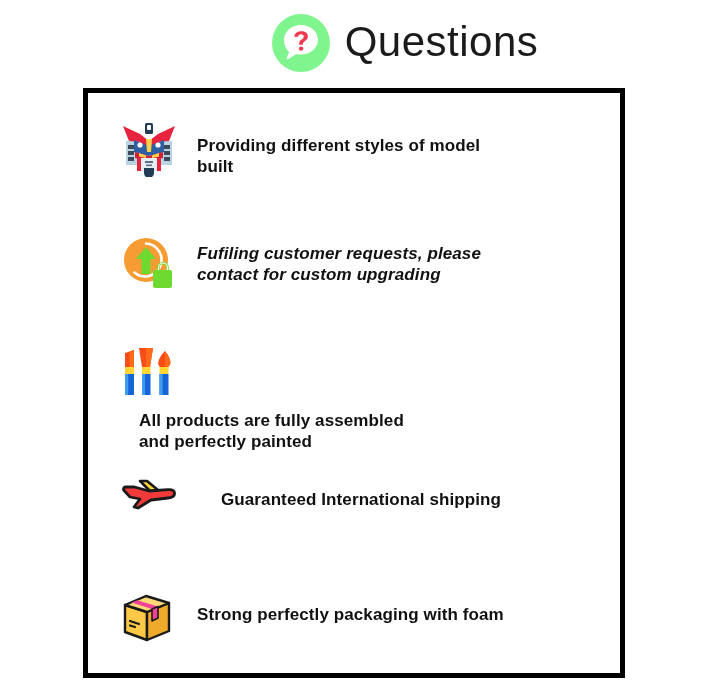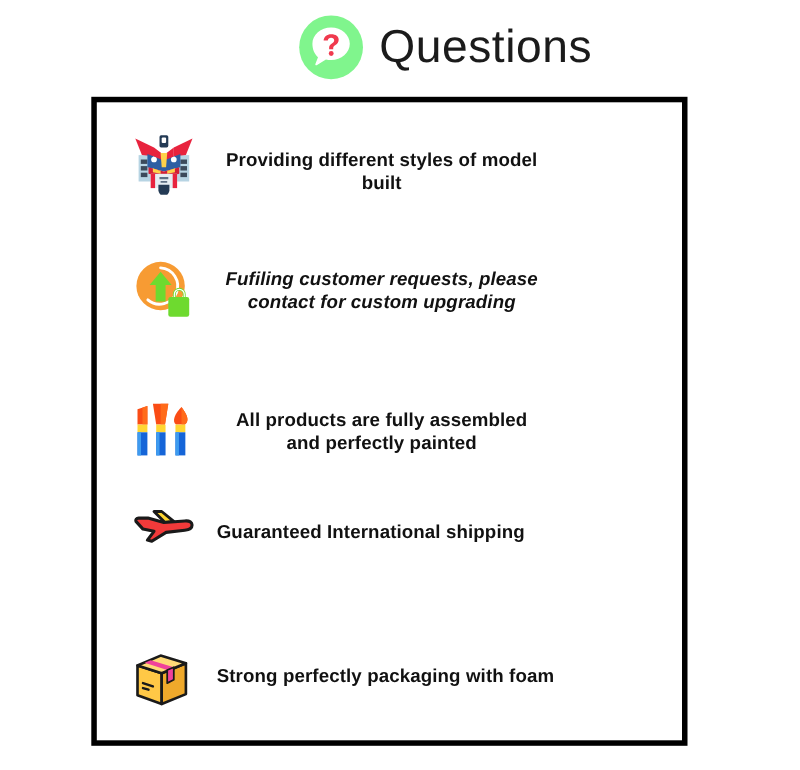--- a/index.html
+++ b/index.html
@@ -66,21 +66,20 @@
     height: 100%;
   }
 
   
   .row {
     position: absolute;
     left: 32px;
     display: flex;
     align-items: flex-start;
     width: 470px;
-    text-align: center;
   }
   .row-icon {
     width: 58px;
     height: 58px;
     flex: 0 0 58px;
     position: relative;
     display: block;
   }
   .row-icon svg { display: block; width: 100%; height: 100%; }
   .row-text {
@@ -90,22 +89,22 @@
     font-weight: bold;
     color: #111111;
     line-height: 21px;
     letter-spacing: 0.1px;
     max-width: 300px;
     padding-top: 1px;
   }
   
   .row-0 { top: 26px;  }
   .row-1 { top: 141px; font-style: italic; }
-  .row-2 { top: 269px; }
-  .row-3 { top: 364px; }
+  .row-2 { top: 250px; flex-direction: column; }
+  .row-3 { top: 380px; gap: 24px; }
   .row-4 { top: 495px; }
 
   .row-0 .row-text { padding-top: 16px; }
   .row-1 .row-text { padding-top: 9px; }
   .row-2 .row-text { padding-top: 9px; }
   .row-3 .row-text { padding-top: 16px; }
   .row-4 .row-text { padding-top: 16px; }
 
   .row-3 .row-icon { height: 46px; }
   .row-4 .row-text { max-width: 320px; }

